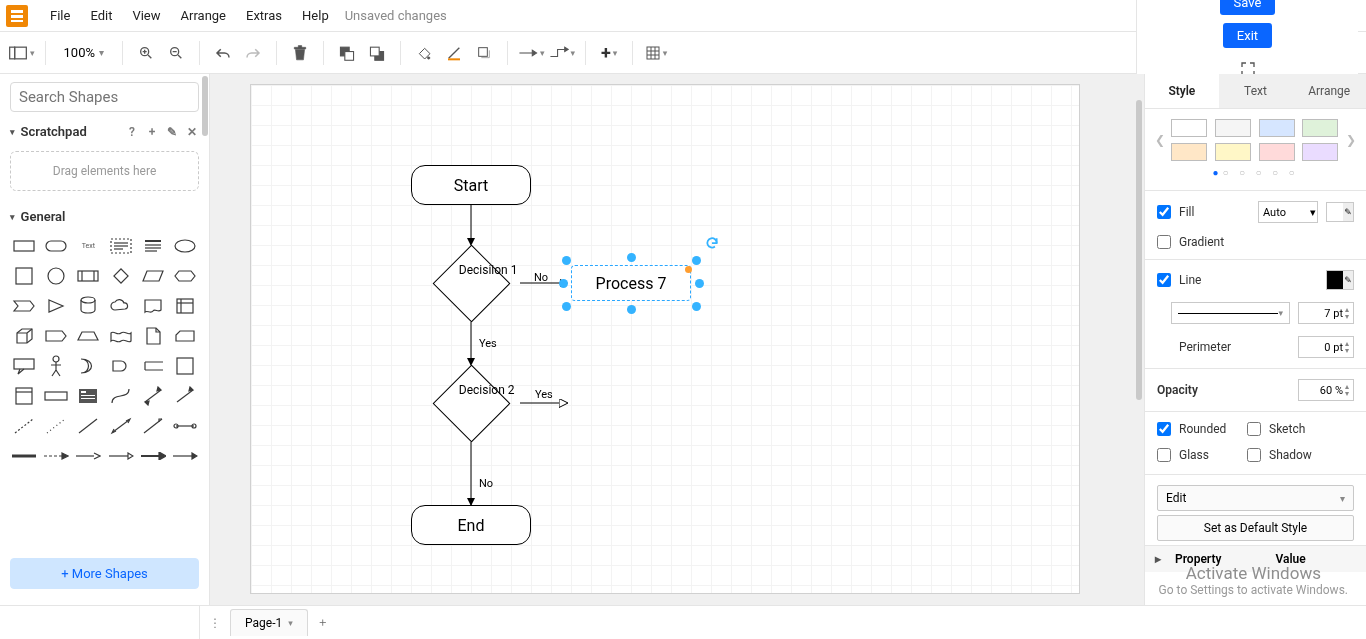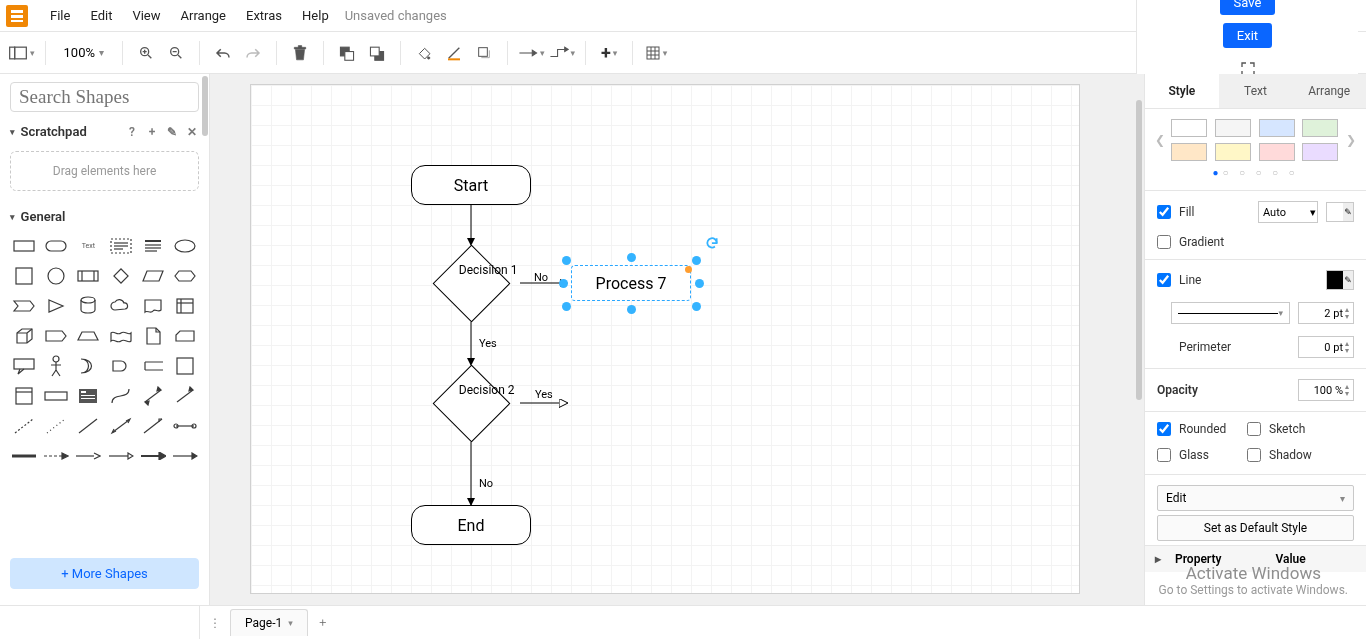--- a/index.html
+++ b/index.html
@@ -38,21 +38,21 @@
 .main { display: flex; height: calc(639px - 32px - 42px - 34px); }
 
 
 .left { width: 210px; border-right: 1px solid #e5e5e5; display: flex; flex-direction: column; background:#fff; position:relative; }
 .left .scrollbar { position:absolute; right:0; top:0; width:8px; height:100%; }
 .left .scrollbar .thumb { position:absolute; right:1px; top:2px; width:6px; height:60px; background:#c9c9c9; border-radius:3px; }
 .searchbox {
   margin: 8px 10px 6px; height: 30px; border: 1px solid #d9d9d9; border-radius: 4px;
   display: flex; align-items: center; padding: 0 8px; color:#777;
 }
-.searchbox input { flex: 1; border: none; outline: none; font-size: 19px; color:#555; background:transparent;font-family:Liberation Serif, serif; }
+.searchbox input { flex: 1; border: none; outline: none; font-size: 15px; color:#555; background:transparent; }
 .panel-head {
   display: flex; align-items: center; padding: 6px 10px; font-size: 13px; color:#333; font-weight:600;
 }
 .panel-head .caret { font-size: 9px; margin-right: 6px; color:#555; }
 .panel-head .sp { flex:1; }
 .panel-head .ico { width: 14px; text-align:center; color:#7a7a7a; cursor:pointer; margin-left:6px; font-size:12px; }
 .dropzone {
   margin: 6px 10px 12px; height: 40px; border: 1px dashed #c9c9c9; border-radius: 6px;
   display:flex; align-items:center; justify-content:center; color:#9a9a9a; font-size:12px;
 }
@@ -738,37 +738,37 @@
           <div class="c" style="background:#000"></div>
           <div class="p">✎</div>
         </div>
     </div>
     <div class="prow">
       <div class="linestyle">
           <div class="ln"></div>
           <span style="font-size:9px;color:#888">▾</span>
         </div>
       <div class="numctl">
-          <span>2 pt</span>
+          <span>7 pt</span>
           <span style="font-size:8px;line-height:7px;color:#888">▴<br>▾</span>
         </div>
     </div>
     <div class="prow">
       <span style="width:14px"></span>
       <label>Perimeter</label>
       <div class="numctl">
           <span>0 pt</span>
           <span style="font-size:8px;line-height:7px;color:#888">▴<br>▾</span>
         </div>
     </div>
 
     <div class="prow bt">
       <label style="font-weight:600">Opacity</label>
       <div class="numctl">
-          <span>100 %</span>
+          <span>60 %</span>
           <span style="font-size:8px;line-height:7px;color:#888">▴<br>▾</span>
         </div>
     </div>
 
     <div class="prow bt">
       <input type="checkbox" checked="" style="">
       <label style="flex:0 0 60px">Rounded</label>
       <input type="checkbox" style="">
       <label>Sketch</label>
     </div>

